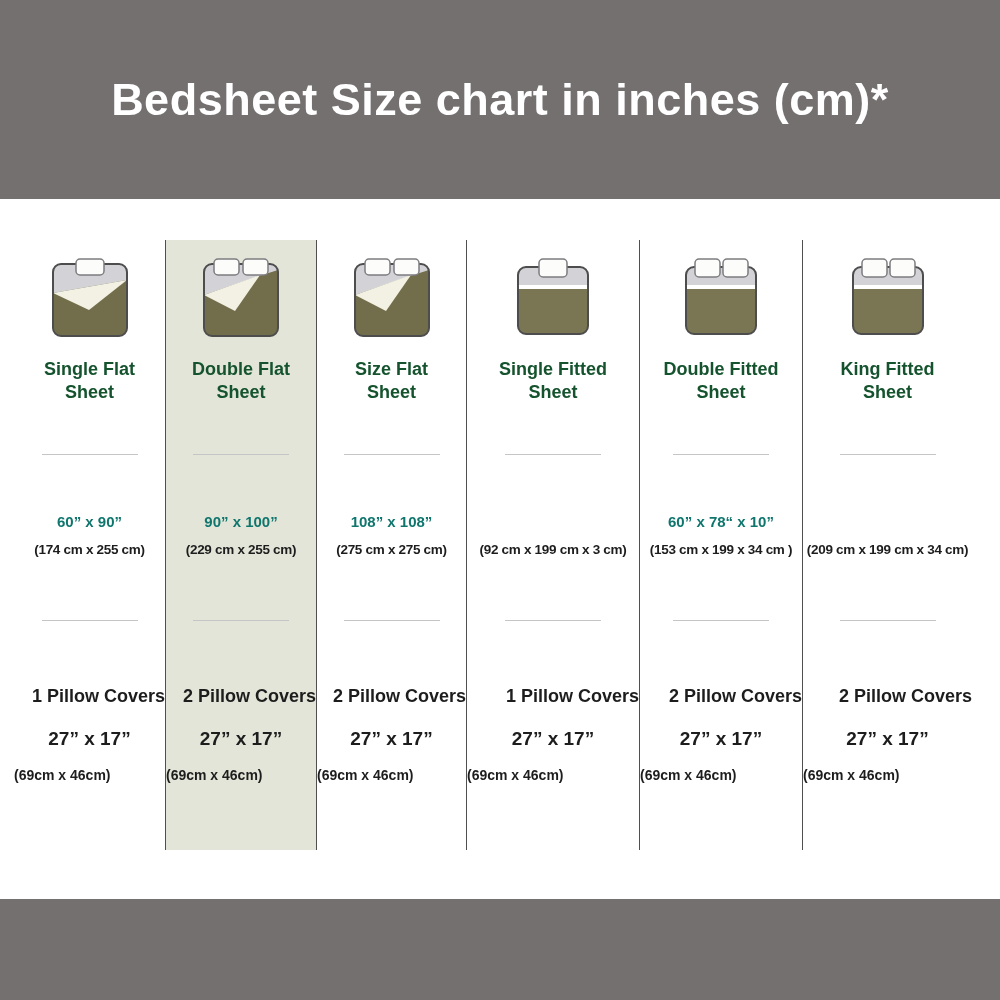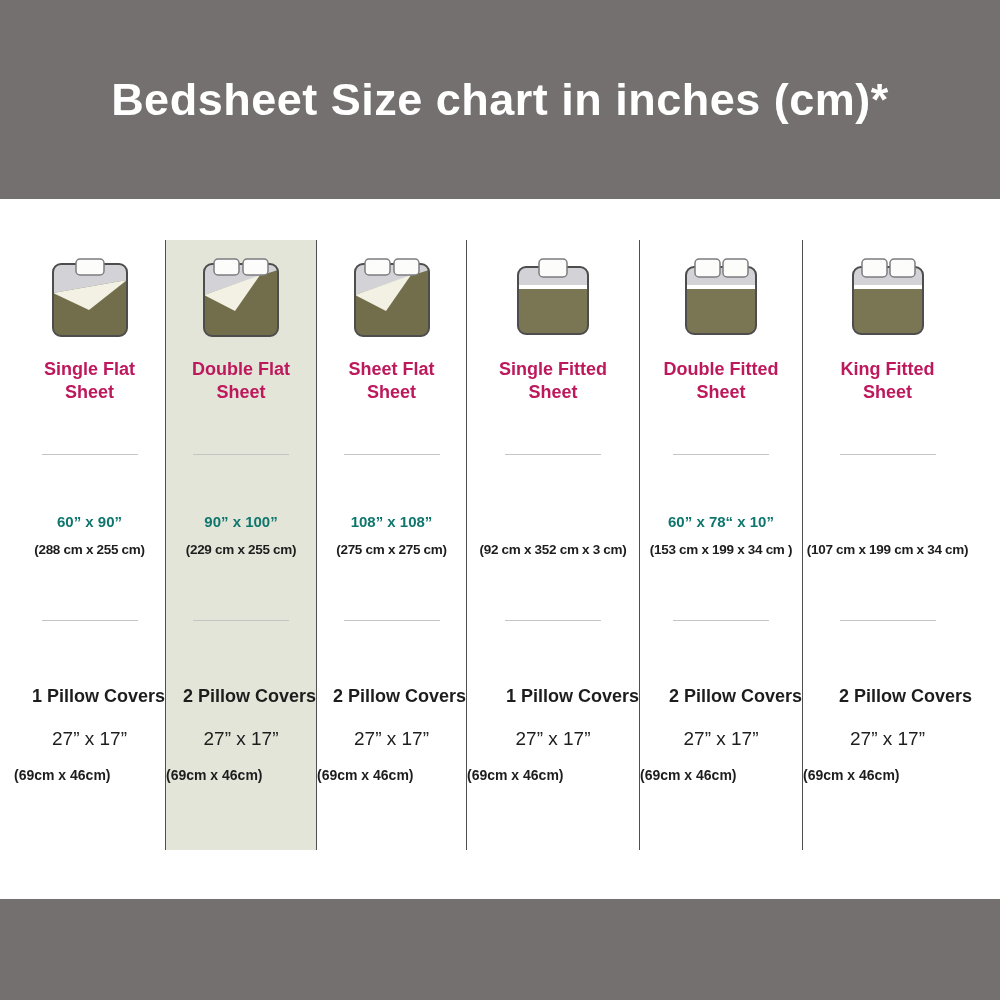--- a/index.html
+++ b/index.html
@@ -29,21 +29,21 @@
     border-left:1.5px solid #4f4f4f;
     border-right:1.5px solid #4f4f4f;
   }
   .col.vline { border-left:1.5px solid #4f4f4f;padding-left:28px; }
 
   .bed-icon {
     position:absolute; top:16px; left:50%; transform:translateX(-50%);
   }
   .col-title {
     position:absolute; top:118px; left:0; width:100%;
-    text-align:center; font-size:18px; font-weight:bold; color:#be185d;
+    text-align:center; font-size:18px; font-weight:bold; color:#14532d;
     line-height:23px;
   }
   .hr-line {
     position:absolute; left:50%; transform:translateX(-50%);
     width:96px; height:0; border-top:1px solid #c5c5c5;
   }
   .hr1 { top:214px; }
   .hr2 { top:380px; }
   .size-in {
     position:absolute; top:273px; left:0; width:100%;
@@ -55,21 +55,21 @@
     text-align:center; font-size:13.5px; font-weight:bold; color:#1d1d1d;
     letter-spacing:-0.3px; white-space:nowrap;
   }
   .pillow-count {
     position:absolute; top:446px; left:0; width:100%;
     text-align:right; font-size:18px; font-weight:bold; color:#1d1d1d;
     white-space:nowrap;
   }
   .pillow-size {
     position:absolute; top:488px; left:0; width:100%;
-    text-align:center; font-size:19px; font-weight:normal; color:#1d1d1d;
+    text-align:center; font-size:19px; font-weight:bold; color:#1d1d1d;
   }
   .pillow-cm {
     position:absolute; top:527px; left:0; width:100%;
     font-size:14px; font-weight:bold; color:#1d1d1d;
   }
 
   .footer-bar {
     position:absolute; left:0; bottom:0; width:1000px; height:101px;
     background:#757070;
   }
@@ -99,21 +99,21 @@
         </g>
         <rect x="2" y="8" width="74" height="72" rx="8" fill="none" stroke="#4d4d4d" stroke-width="2"></rect>
         <rect x="25" y="3" width="28" height="16" rx="4" fill="#fcfcfb" stroke="#7c7c80" stroke-width="1.5"></rect>
       </svg>
       <div class="col-title">
         <span>Single Flat</span><br>
         <span>Sheet</span>
       </div>
       <div class="hr-line hr1"></div>
       <div class="size-in">60” x 90”</div>
-      <div class="size-cm">(288 cm x 255 cm)</div>
+      <div class="size-cm">(174 cm x 255 cm)</div>
       <div class="hr-line hr2"></div>
       <div class="pillow-count">1 Pillow Covers</div>
       <div class="pillow-size">27” x 17”</div>
       <div class="pillow-cm">(69cm x 46cm)</div>
     </div>
 
     <div class="col highlight">
       <svg class="bed-icon" width="78" height="82" viewBox="0 0 78 82">
         <defs>
             <clipPath id="c2">
@@ -152,21 +152,21 @@
         <rect x="2" y="8" width="74" height="72" rx="8" fill="#726e4c"></rect>
         <g clip-path="url(#c3)">
           <polygon points="2,8 76,8 76,14 54,21 2,39" fill="#d3d3d7"></polygon>
           <polygon points="2,39 58,19 33,55" fill="#f2f1e3"></polygon>
         </g>
         <rect x="2" y="8" width="74" height="72" rx="8" fill="none" stroke="#4d4d4d" stroke-width="2"></rect>
         <rect x="12" y="3" width="25" height="16" rx="4" fill="#fcfcfb" stroke="#7c7c80" stroke-width="1.5"></rect>
         <rect x="41" y="3" width="25" height="16" rx="4" fill="#fcfcfb" stroke="#7c7c80" stroke-width="1.5"></rect>
       </svg>
       <div class="col-title">
-        <span>Sheet Flat</span><br>
+        <span>Size Flat</span><br>
         <span>Sheet</span>
       </div>
       <div class="hr-line hr1"></div>
       <div class="size-in">108” x 108”</div>
       <div class="size-cm">(275 cm x 275 cm)</div>
       <div class="hr-line hr2"></div>
       <div class="pillow-count">2 Pillow Covers</div>
       <div class="pillow-size">27” x 17”</div>
       <div class="pillow-cm">(69cm x 46cm)</div>
     </div>
@@ -184,21 +184,21 @@
           <rect x="2" y="29" width="70" height="4" fill="#ffffff"></rect>
         </g>
         <rect x="2" y="11" width="70" height="67" rx="8" fill="none" stroke="#4d4d4d" stroke-width="2"></rect>
         <rect x="23" y="3" width="28" height="18" rx="4" fill="#fcfcfb" stroke="#7c7c80" stroke-width="1.5"></rect>
       </svg>
       <div class="col-title">
         <span>Single Fitted</span><br>
         <span>Sheet</span>
       </div>
       <div class="hr-line hr1"></div>
-      <div class="size-cm">(92 cm x 352 cm x 3 cm)</div>
+      <div class="size-cm">(92 cm x 199 cm x 3 cm)</div>
       <div class="hr-line hr2"></div>
       <div class="pillow-count">1 Pillow Covers</div>
       <div class="pillow-size">27” x 17”</div>
       <div class="pillow-cm">(69cm x 46cm)</div>
     </div>
 
     <div class="col vline">
       <svg class="bed-icon" width="74" height="80" viewBox="0 0 74 80">
         <defs>
             <clipPath id="c5">
@@ -241,21 +241,21 @@
         </g>
         <rect x="2" y="11" width="70" height="67" rx="8" fill="none" stroke="#4d4d4d" stroke-width="2"></rect>
         <rect x="11" y="3" width="25" height="18" rx="4" fill="#fcfcfb" stroke="#7c7c80" stroke-width="1.5"></rect>
         <rect x="39" y="3" width="25" height="18" rx="4" fill="#fcfcfb" stroke="#7c7c80" stroke-width="1.5"></rect>
       </svg>
       <div class="col-title">
         <span>King Fitted</span><br>
         <span>Sheet</span>
       </div>
       <div class="hr-line hr1"></div>
-      <div class="size-cm">(107 cm x 199 cm x 34 cm)</div>
+      <div class="size-cm">(209 cm x 199 cm x 34 cm)</div>
       <div class="hr-line hr2"></div>
       <div class="pillow-count">2 Pillow Covers</div>
       <div class="pillow-size">27” x 17”</div>
       <div class="pillow-cm">(69cm x 46cm)</div>
     </div>
 
   </div>
 
   <div class="footer-bar"></div>
 

